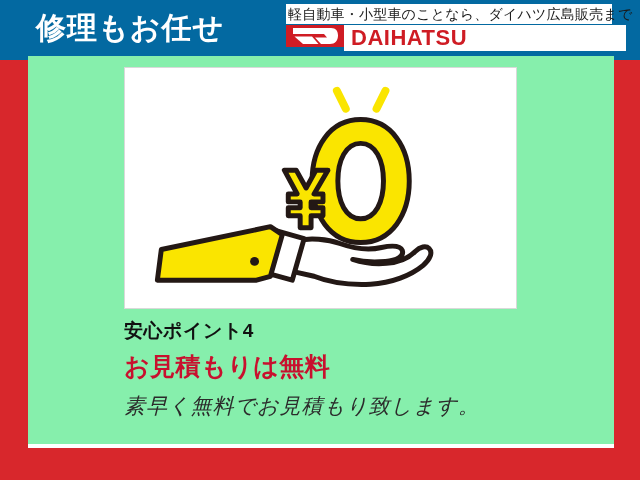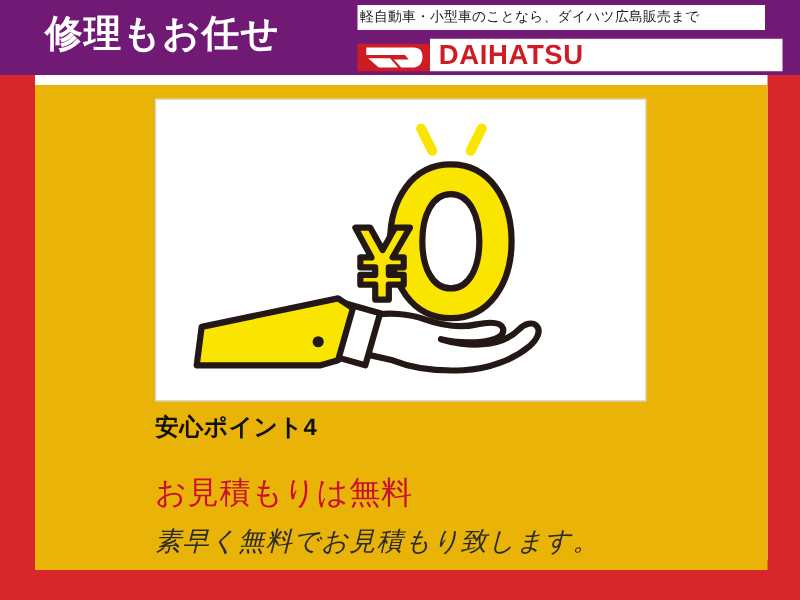--- a/index.html
+++ b/index.html
@@ -30,21 +30,21 @@
   #edge-left   { left: 0;   top: 0;    width: 28px;  height: 480px; }
   #edge-right  { left: 614px; top: 0;  width: 26px;  height: 480px; }
   #edge-bottom { left: 0;   top: 448px; width: 640px; height: 32px; }
 
   
   #header {
     position: absolute;
     left: 0; top: 0;
     width: 640px;
     height: 60px;
-    background: #701a75;
+    background: #0369a1;
     overflow: hidden;
   }
   #header-title {
     position: absolute;
     left: 36px;
     top: 9px;
     color: #ffffff;
     font-size: 30px;
     font-weight: bold;
     letter-spacing: 1px;
@@ -61,35 +61,35 @@
     height: 54px;
   }
   #brand-tagline {
     position: absolute;
     left: 0;
     top: 0;
     width: 326px;
     height: 20px;
     background: #ffffff;
     color: #1a1a1a;
-    font-size: 11px;
+    font-size: 14px;
     line-height: 20px;
     letter-spacing: 0.2px;
     white-space: nowrap;
     padding-left: 2px;
     box-sizing: border-box;
   }
   #brand-logo-row {
     position: absolute;
     left: 0;
     top: 21px;
     height: 32px;
     width: 340px;
     display: flex;
-    align-items: flex-end;
+    align-items: flex-start;
   }
   #brand-emblem {
     width: 58px;
     background: #cf1c24;
     display: flex;
     align-items: center;
     justify-content: center;
     flex: 0 0 auto;
   }
   #brand-emblem svg { display: block; }
@@ -116,24 +116,24 @@
     font-weight: bold;
     letter-spacing: -0.5px;
     margin-left: 9px;
     white-space: nowrap;
   }
 
   
   #content {
     position: absolute;
     left: 28px;
-    top: 68px;
+    top: 56px;
     width: 586px;
     height: 388px;
-    background: #eab308;
+    background: #86efac;
   }
 
   
   #illustration-frame {
     position: absolute;
     left: 96px;
     top: 11px;
     width: 393px;
     height: 242px;
     background: #ffffff;
@@ -158,24 +158,24 @@
     color: #111111;
     font-size: 19px;
     font-weight: bold;
     letter-spacing: 0.5px;
     line-height: 26px;
     white-space: nowrap;
   }
   #headline {
     color: #c8102e;
     font-size: 25px;
-    font-weight: normal;
+    font-weight: bold;
     letter-spacing: 0.5px;
     line-height: 36px;
-    margin-top: 20px;
+    margin-top: 4px;
     white-space: nowrap;
   }
   #description {
     color: #2b2b2b;
     font-size: 21px;
     font-weight: normal;
     letter-spacing: 1px;
     line-height: 32px;
     margin-top: 6px;
     white-space: nowrap;

